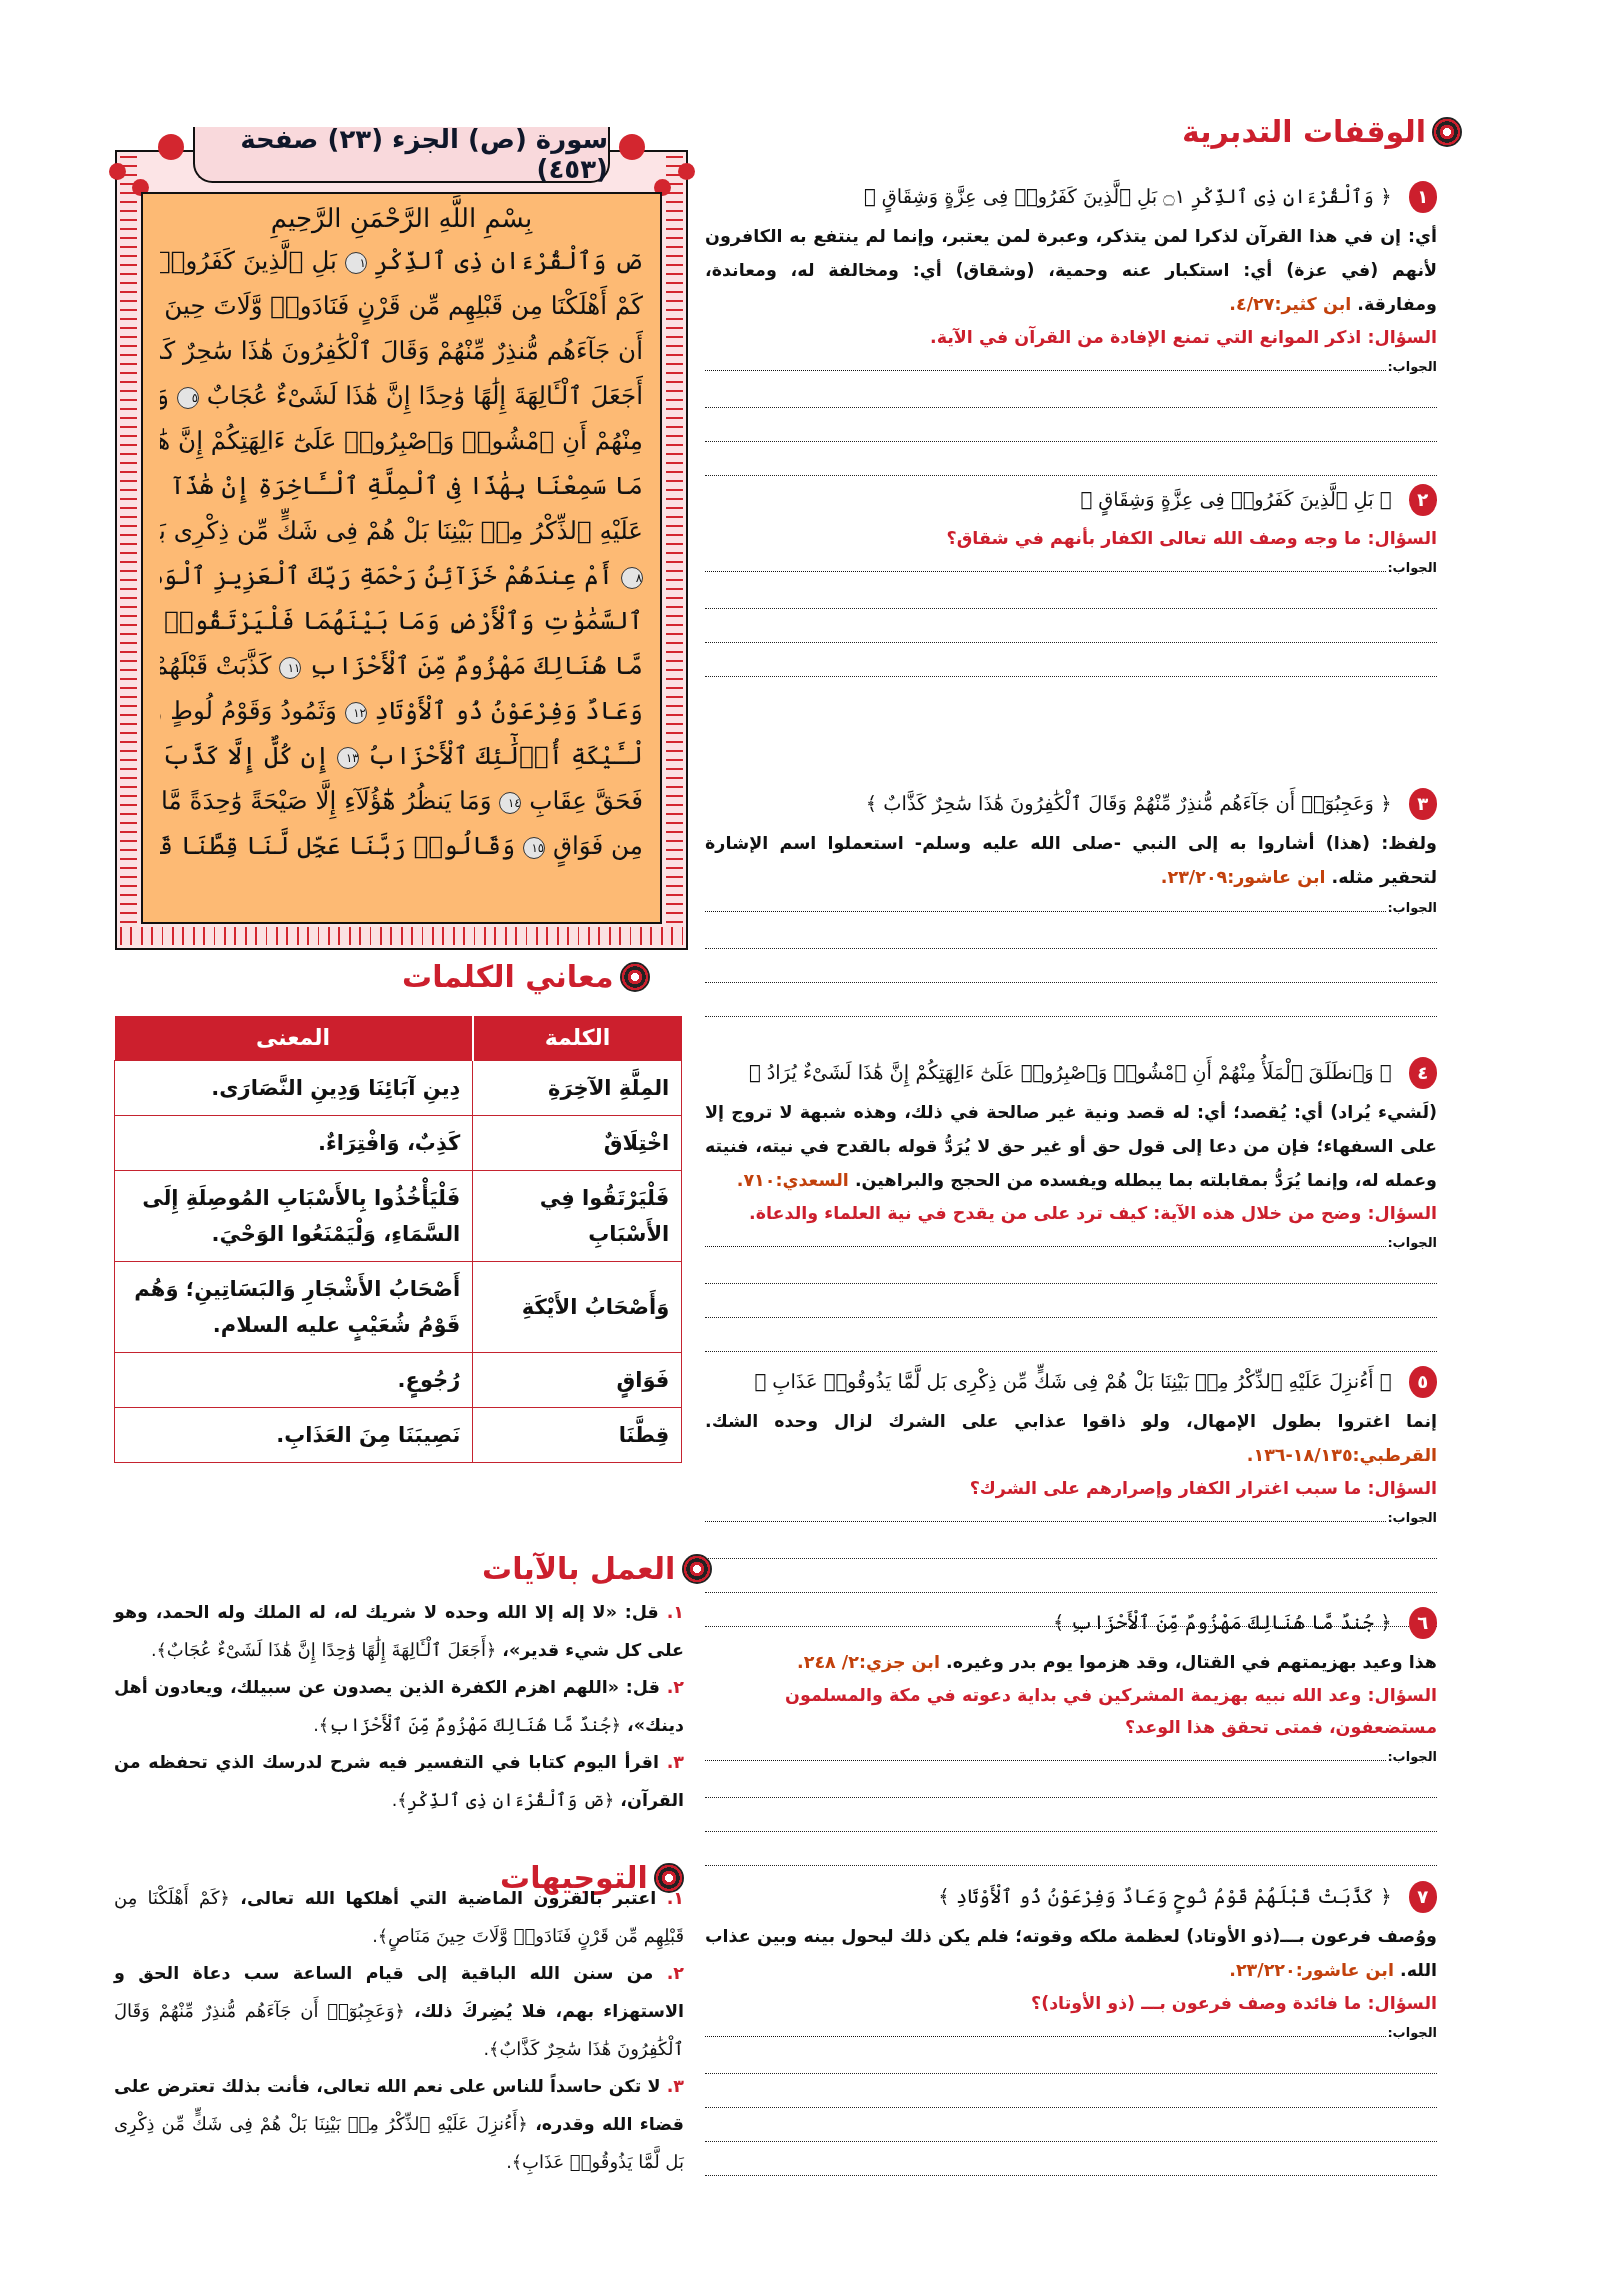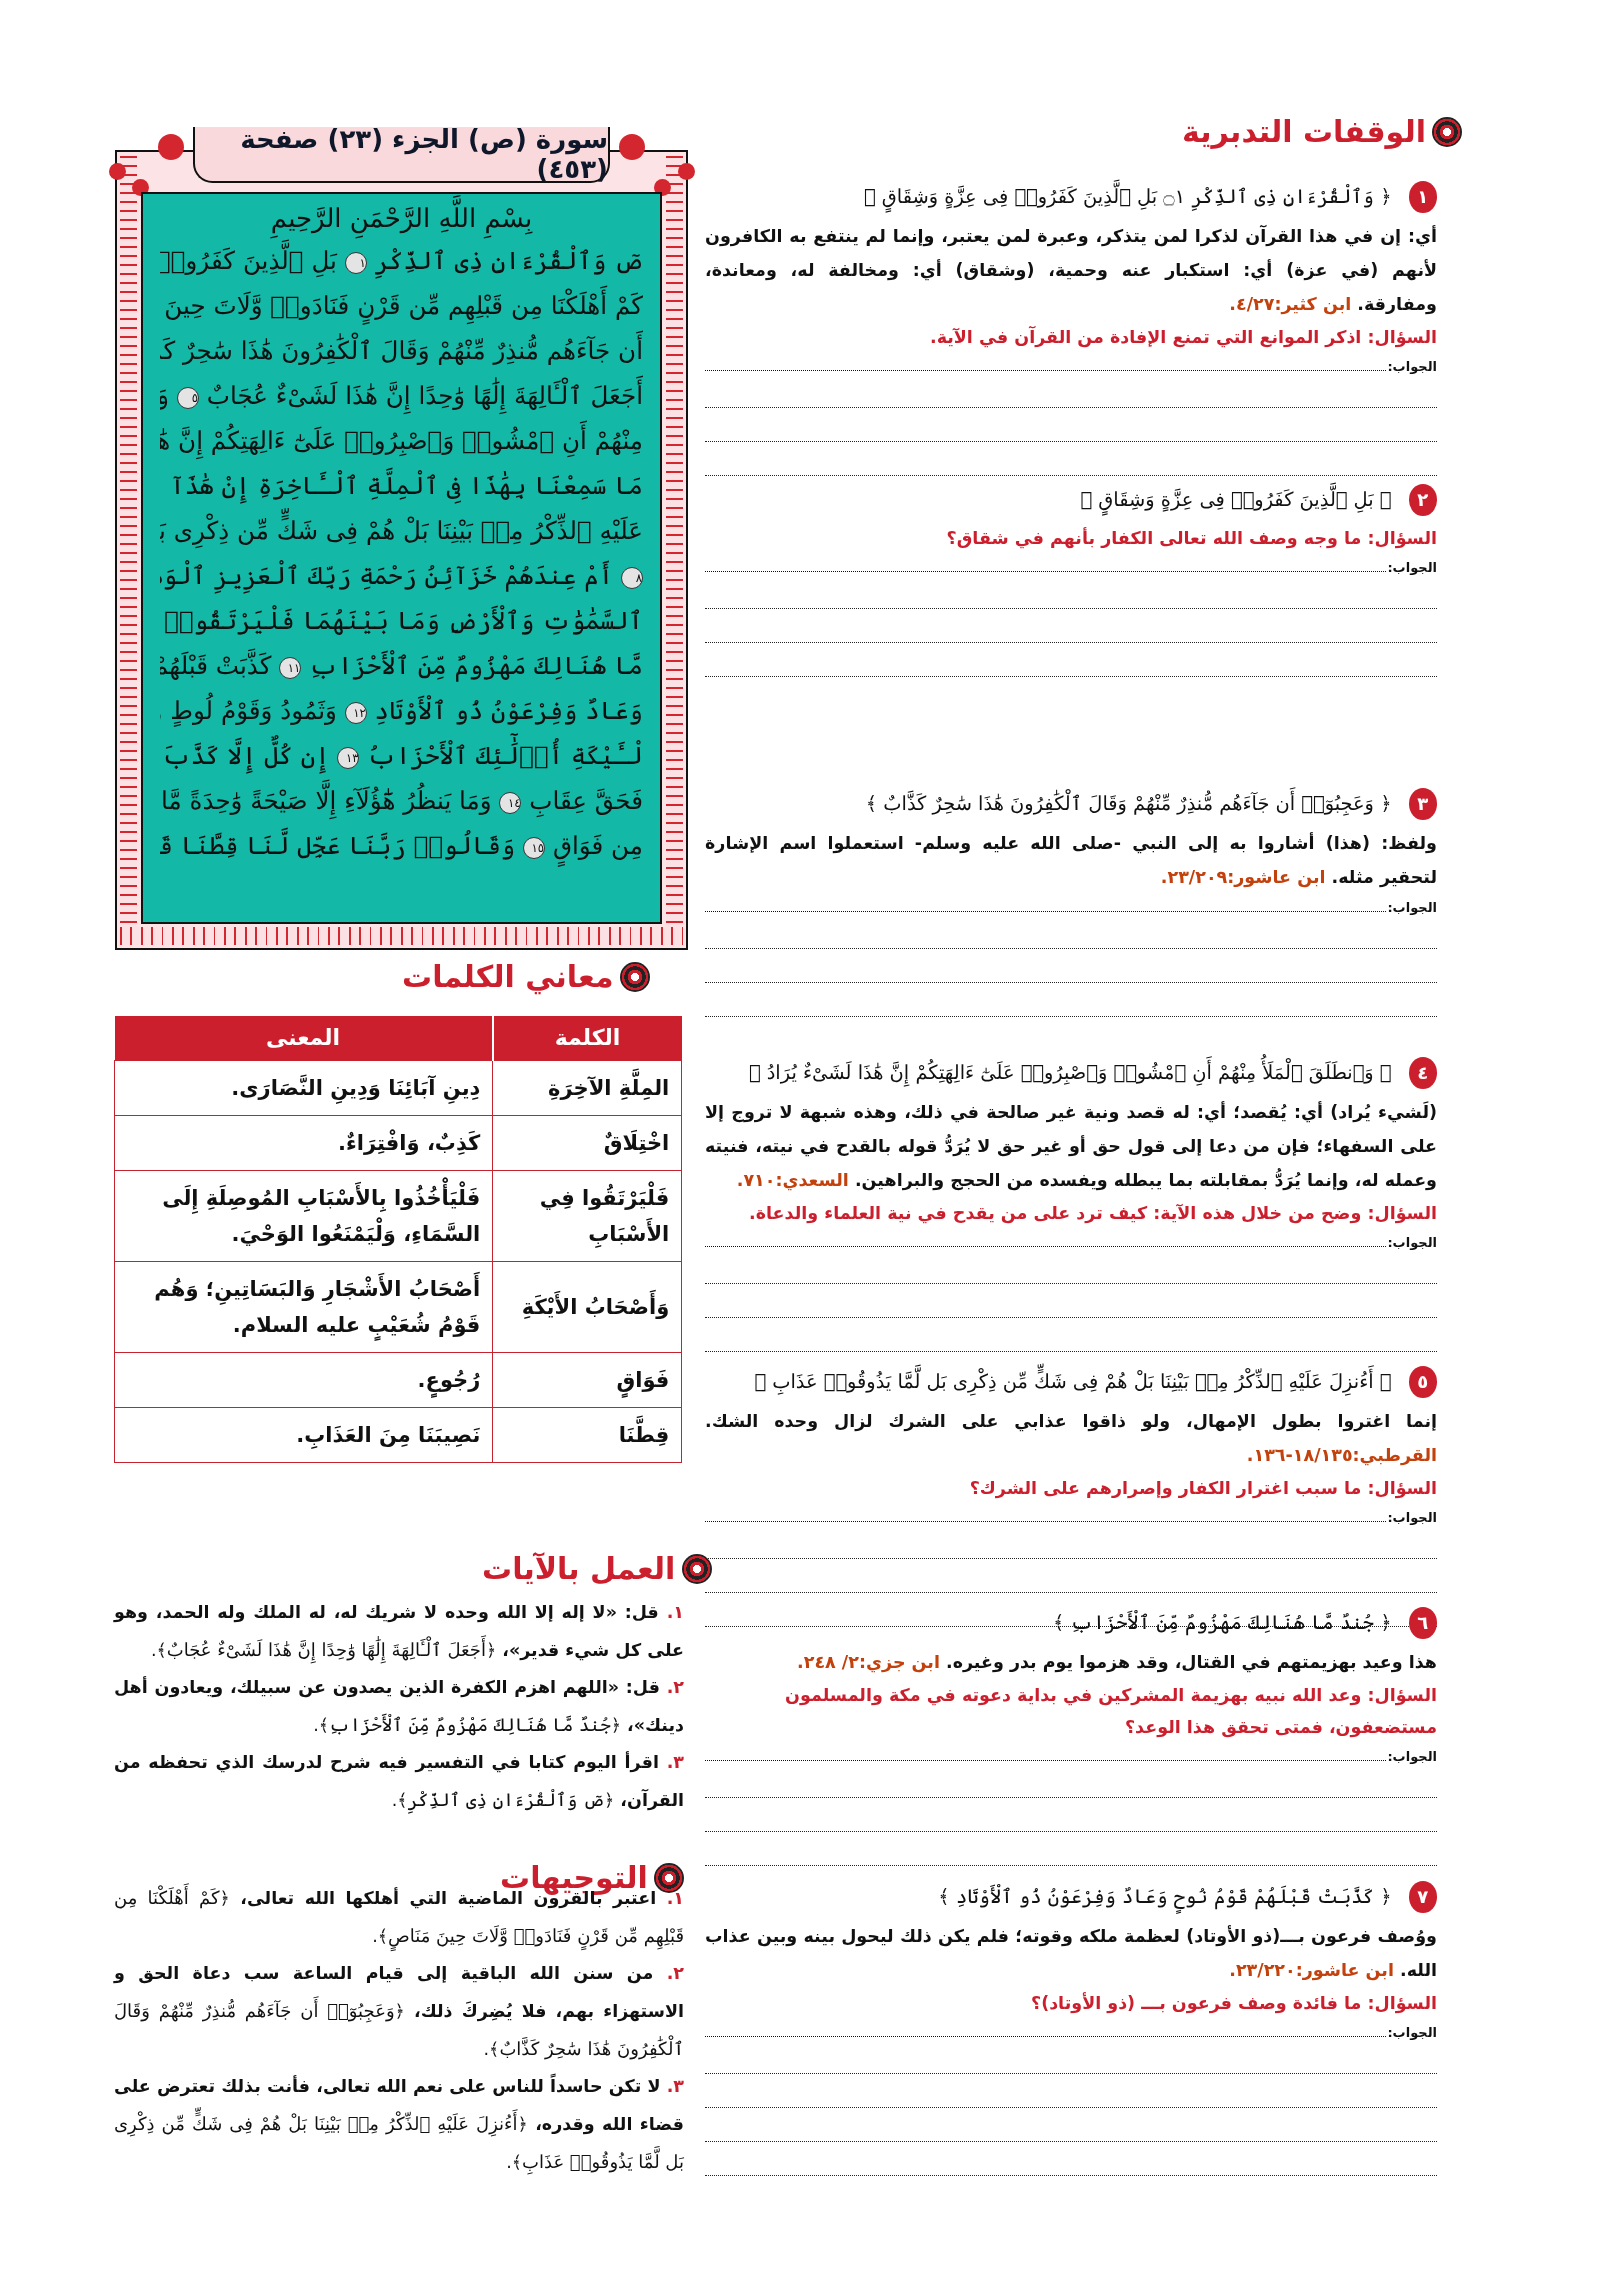--- a/index.html
+++ b/index.html
@@ -8,40 +8,40 @@
   .red { color: #c2410c; }
 
   
   .mushaf { position: absolute; left: 115px; top: 127px; width: 573px; height: 823px; }
   .mushaf .outer { position: absolute; inset: 23px 0 0 0; border: 2.6px solid #111; background: #fce4e6; }
   .mushaf .orn-left, .mushaf .orn-right { position: absolute; top: 28.5px; bottom: 6.5px; width: 17px;
       background: repeating-linear-gradient(180deg, #d3262f 0 1.9px, transparent 1.9px 9px), #fbe1e3; }
   .mushaf .orn-left { left: 5.2px; } .mushaf .orn-right { right: 5.2px; }
   .mushaf .orn-bottom { position: absolute; left: 5.2px; right: 5.2px; bottom: 5.2px; height: 18px;
       background: repeating-linear-gradient(90deg, #d3262f 0 1.9px, transparent 1.9px 10.4px), #fbe1e3; }
-  .mushaf .inner { position: absolute; left: 26px; right: 26px; top: 65px; bottom: 26px; border: 2.6px solid #111; background: #14b8a6; padding: 6.5px 17px 0 17px; }
+  .mushaf .inner { position: absolute; left: 26px; right: 26px; top: 65px; bottom: 26px; border: 2.6px solid #111; background: #fdba74; padding: 6.5px 17px 0 17px; }
   .mushaf .title-tab { position: absolute; left: 78px; right: 78px; top: 0; height: 56px; background: #f9d9dc; border: 2.6px solid #111; border-top: none;
       border-radius: 0 0 19.4px 19.4px; display: flex; align-items: center; justify-content: center; }
   .mushaf .title-tab span { font-size: 26px; font-weight: bold; color: #0f172a; }
   .mushaf .dot { position: absolute; width: 26px; height: 26px; border-radius: 50%; background: #d3262f; }
   .basmala { text-align: center; font-family: "DejaVu Serif", serif; font-size: 26px; padding: 2.6px 0 5.2px; }
   .ayah-line { font-family: "DejaVu Serif", serif; font-size: 24.6px; line-height: 45px; height: 45px; white-space: nowrap; text-align: justify; text-align-last: justify; overflow: hidden; }
   .ayah-num { display: inline-block; width: 22px; height: 22px; line-height: 21px; border-radius: 50%; background: #e4e4e4; border: 1.3px solid #333; font-size: 11.7px; text-align: center; vertical-align: middle; font-family: "DejaVu Sans", sans-serif; }
 
   
   .sec-head { position: absolute; display: flex; align-items: center; gap: 6.5px; }
   .sec-head .rosette { width: 30px; height: 30px; border-radius: 50%; background: radial-gradient(circle, #fff 0 18%, #cc1f2d 19% 34%, #222 35% 50%, #cc1f2d 51% 62%, #222 63% 100%); }
   .sec-head .label { font-size: 30px; font-weight: bold; color: #cc1f2d; }
 
   
   .vocab { position: absolute; left: 114px; top: 1016px; width: 568px; border-collapse: collapse; direction: rtl; }
   .vocab th { background: #cc1f2d; color: #fff; font-size: 22px; height: 44px; border-left: 2.6px solid #fff; }
   .vocab th:last-child { border-left: none; }
   .vocab td { border: 1.9px solid #c5232f; font-size: 21px; font-weight: bold; padding: 9px 11.7px; vertical-align: middle; line-height: 36px; }
-  .vocab td.word { width: 189px; }
+  .vocab td.word { width: 209px; }
 
   
   .list { position: absolute; left: 114px; width: 570px; font-size: 17.5px; font-weight: bold; line-height: 37px; text-align: justify; }
   .list .num { color: #cc1f2d; }
   .qv { font-family: "DejaVu Serif", serif; font-weight: normal; font-size: 18px; }
   .br { color: #111; font-weight: normal; }
   .item { position: absolute; left: 705px; width: 732px; }
   .item .verse-row { display: flex; align-items: center; gap: 17px; height: 45px; }
   .item .badge { width: 28.5px; height: 32px; border-radius: 50%; background: #cc1f2d; color: #fff; font-weight: bold; font-size: 18px; display: flex; align-items: center; justify-content: center; flex: 0 0 auto; }
   .item .verse { font-family: "DejaVu Serif", serif; font-size: 19.4px; white-space: nowrap; }

